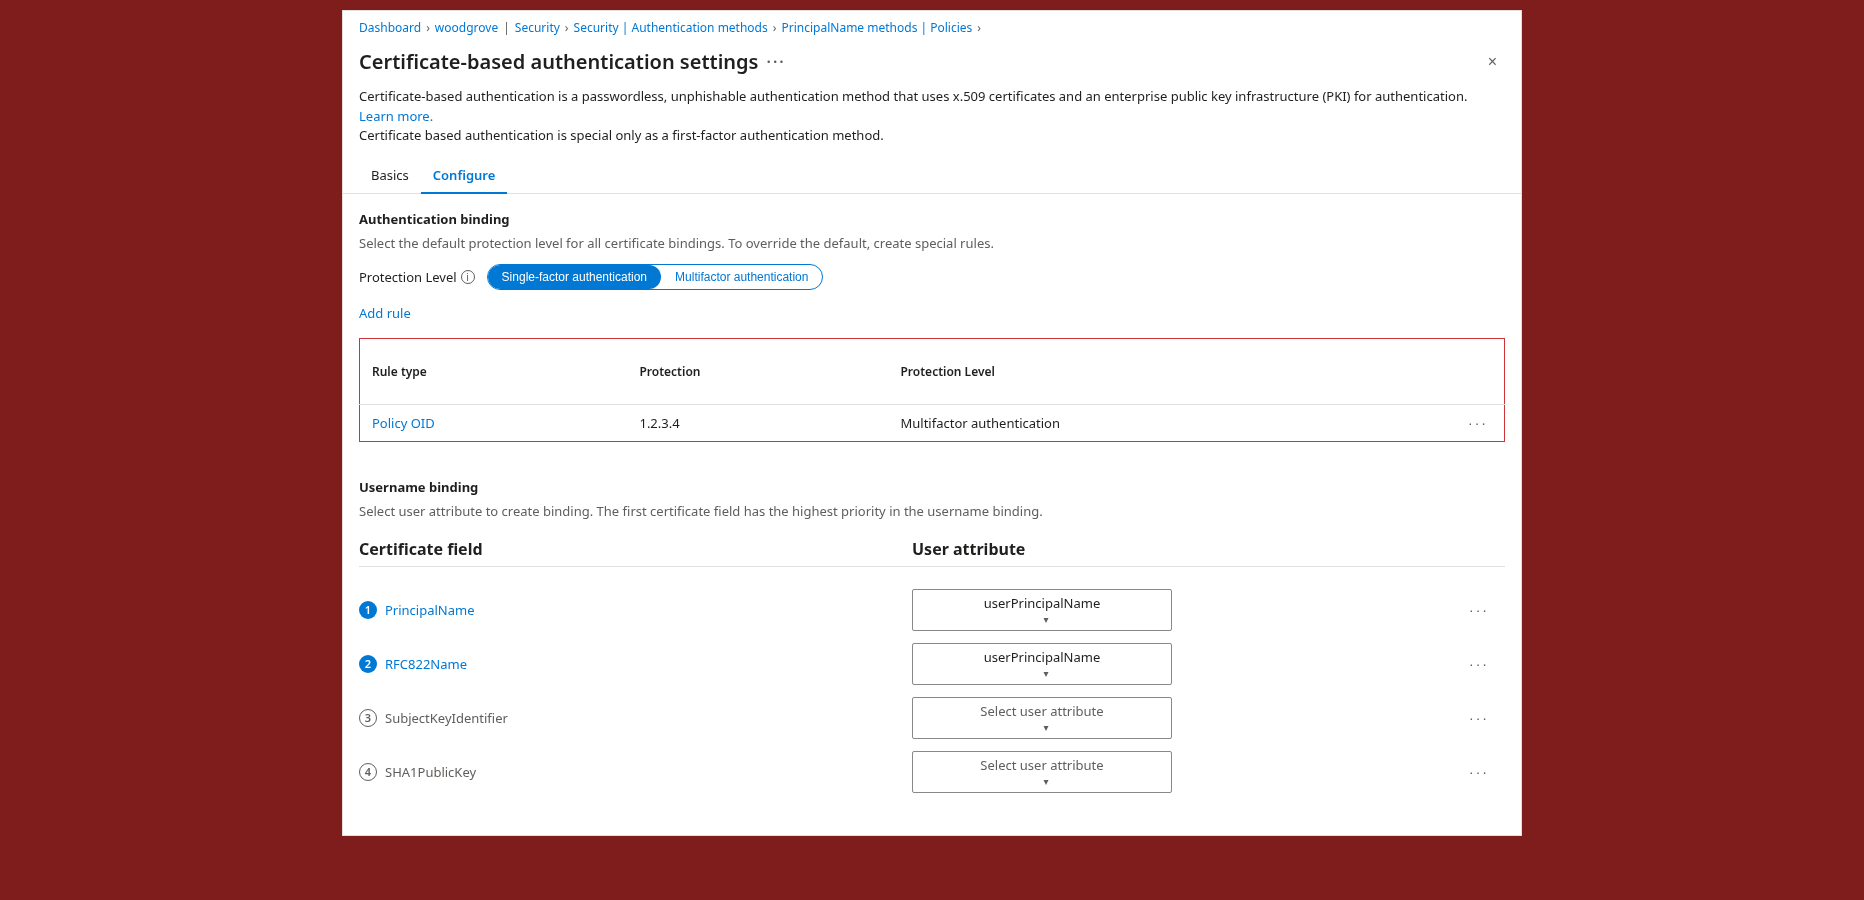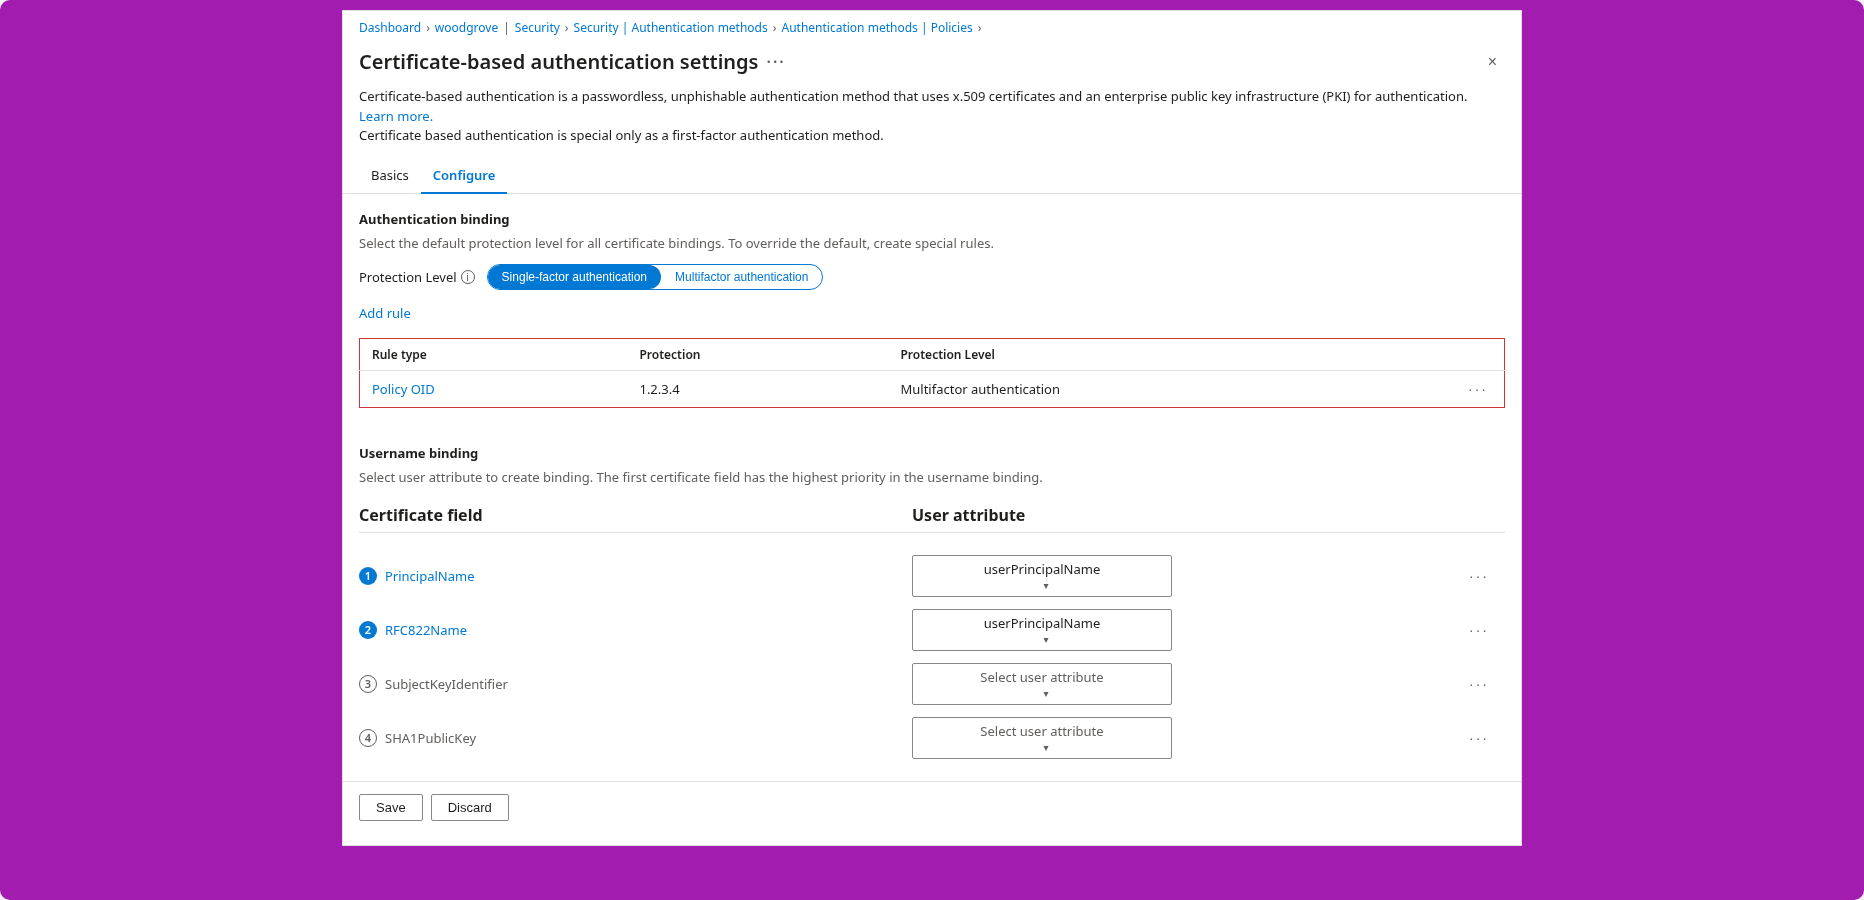--- a/index.html
+++ b/index.html
@@ -3,24 +3,23 @@
   <meta charset="utf-8">
   <style>
     * { box-sizing: border-box; margin: 0; padding: 0; }
     body {
       font-family: 'Segoe UI', system-ui, sans-serif;
       font-size: 13px;
       background: #f3f2f1;
       color: #201f1e;
     }
     .page-wrapper {
-      background: #a21caf;
+      background: #7f1d1d;
       min-height: 900px;
       padding: 10px;
-      border-radius: 10px;
     }
     .panel {
       background: #fff;
       border: 1px solid #e1dfdd;
       max-width: 1180px;
       margin: 0 auto;
       padding: 0 0 20px 0;
     }
     .breadcrumb {
       font-size: 12px;
@@ -156,21 +155,21 @@
       display: inline-block;
     }
     .rules-table {
       border: 1.5px solid #d13438;
       width: 100%;
       border-collapse: collapse;
       margin-bottom: 20px;
     }
     .rules-table th {
       text-align: left;
-      padding: 7px 12px;
+      padding: 24px 12px;
       font-size: 12px;
       font-weight: 600;
       color: #201f1e;
       border-bottom: 1px solid #e1dfdd;
       background: #fff;
     }
     .rules-table td {
       padding: 8px 12px;
       font-size: 13px;
       color: #201f1e;
@@ -293,21 +292,21 @@
 
     <div class="breadcrumb">
       <a href="#">Dashboard</a>
       <span class="sep">›</span>
       <a href="#">woodgrove</a>
       <span class="sep">|</span>
       <a href="#">Security</a>
       <span class="sep">›</span>
       <a href="#">Security | Authentication methods</a>
       <span class="sep">›</span>
-      <a href="#">Authentication methods | Policies</a>
+      <a href="#">PrincipalName methods | Policies</a>
       <span class="sep">›</span>
     </div>
 
     <div class="panel-header">
       <div class="panel-title">
         <span>Certificate-based authentication settings</span>
         <span class="panel-title-dots">···</span>
       </div>
       <button class="close-btn">×</button>
     </div>
@@ -429,19 +428,15 @@
         </div>
       </div>
       <div class="row-actions">
         <button class="dots-btn">···</button>
       </div>
     </div>
           </div>
       </div>
     </div>
 
-    <div class="footer-actions">
-      <button class="btn">Save</button>
-      <button class="btn">Discard</button>
-    </div>
 
   </div>
 </div>
 
 </body></html>

